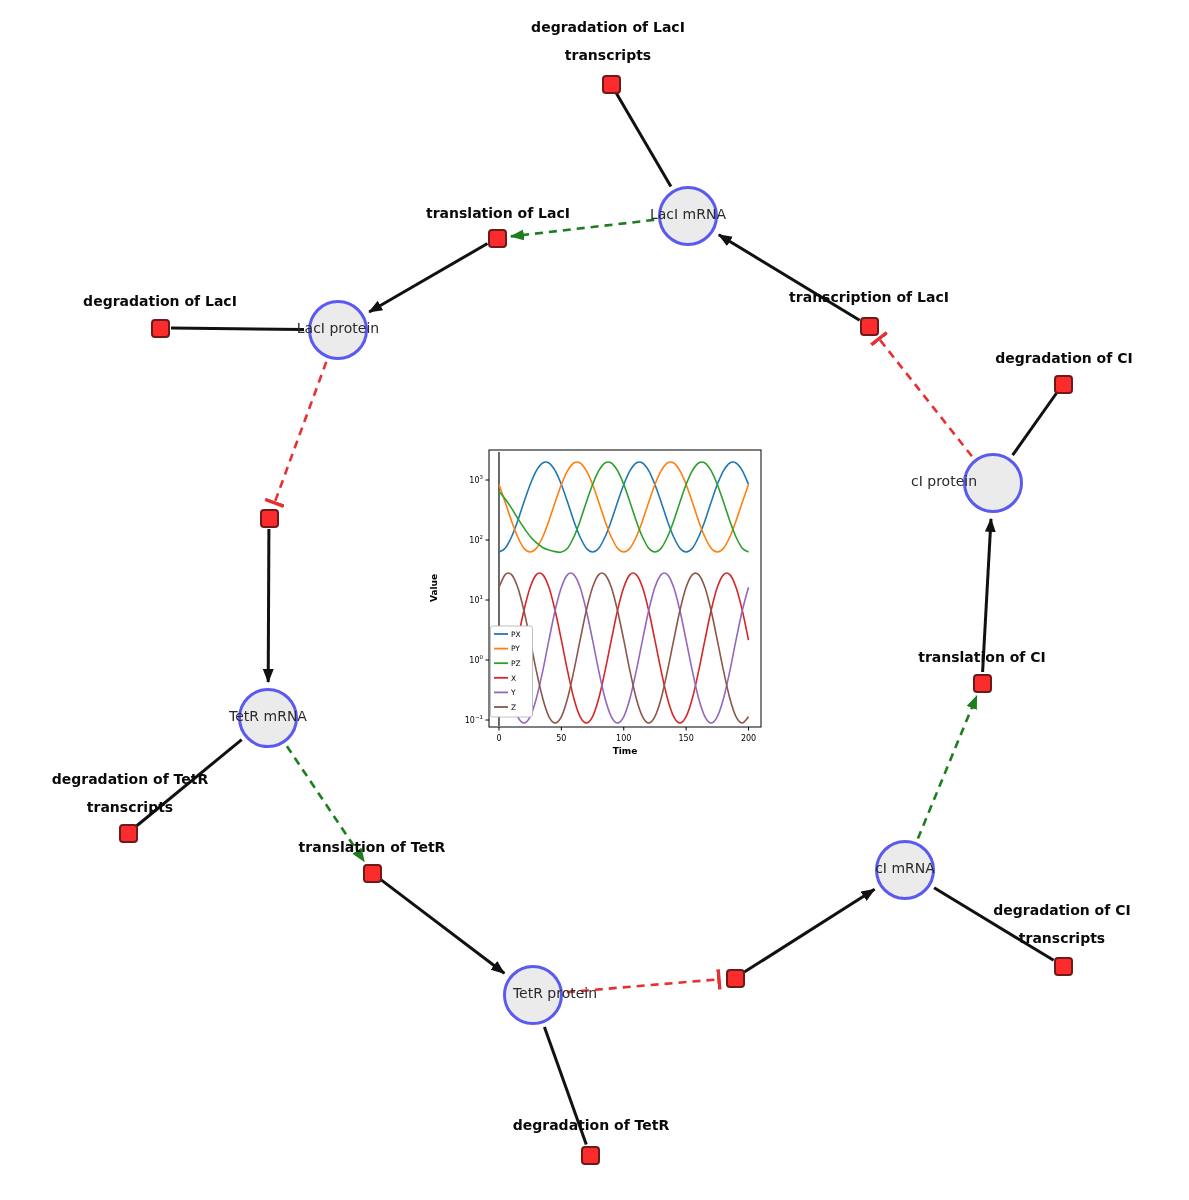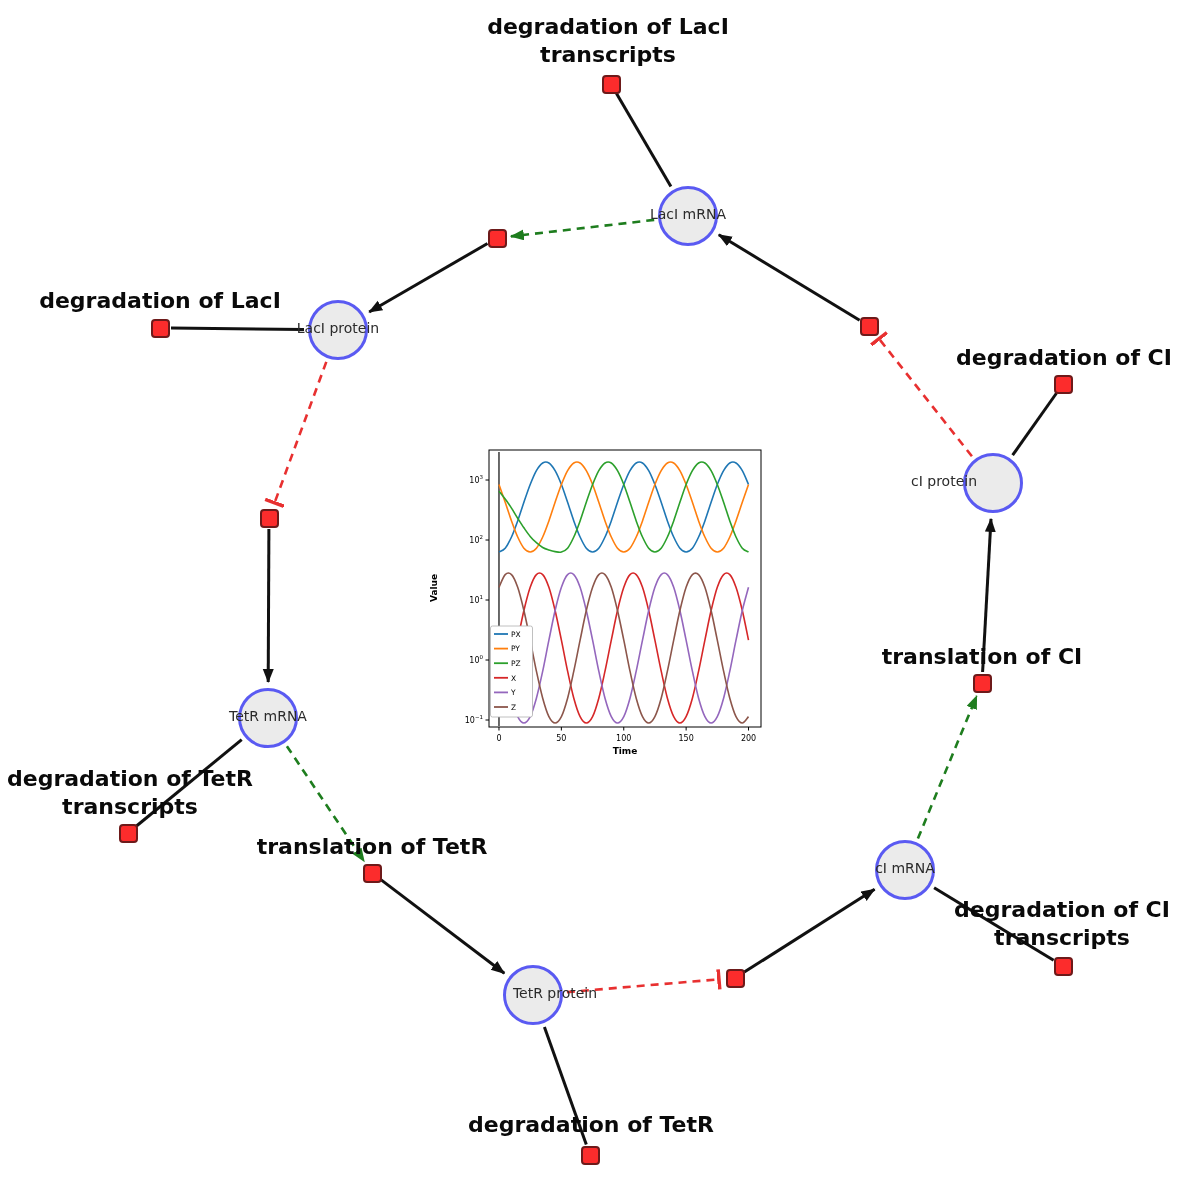--- a/index.html
+++ b/index.html
@@ -6,21 +6,21 @@
   #canvas{position:relative;width:1189px;height:1200px;background:#fff;overflow:hidden;
           font-family:"DejaVu Sans",sans-serif;}
   #edge-layer{position:absolute;left:0;top:0;z-index:1;}
   #node-layer{position:absolute;left:0;top:0;width:100%;height:100%;z-index:2;}
   .species-node{position:absolute;width:60px;height:60px;border-radius:50%;
                 background:#ebebeb;border:3.5px solid #5a5af2;box-sizing:border-box;}
   .reaction-node{position:absolute;width:19px;height:19px;border-radius:4px;
                  background:#fc2c2c;border:2.5px solid #6d1a1a;box-sizing:border-box;}
   .species-label{position:absolute;transform:translate(-50%,-50%);font-size:14px;
                  color:#2b2b2b;white-space:nowrap;z-index:3;}
-  .reaction-label{position:absolute;transform:translate(-50%,-50%);font-size:22px;
+  .reaction-label{position:absolute;transform:translate(-50%,-50%);font-size:14px;
                   font-weight:bold;color:#0a0a0a;white-space:nowrap;text-align:center;
                   line-height:28px;z-index:3;}
   #inset{position:absolute;left:425px;top:443px;width:345px;height:320px;z-index:4;}
   #chart-svg{display:block;}
 </style>
 </head>
 <body>
 
 <div id="canvas">
 
@@ -70,21 +70,27 @@
       <div class="species-node" style="left: 875px; top: 840px;"></div>
       <div class="species-label" style="left: 905px; top: 868px;">cI mRNA</div>
       <div class="species-node" style="left: 963px; top: 453px;"></div>
       <div class="species-label" style="left: 944px; top: 481px;">cI protein</div>
       <div class="reaction-node" style="left: 601.5px; top: 74.5px;"></div>
       <div class="reaction-label" style="left: 608px; top: 41px;">
         <div>degradation of LacI</div>
         <div>transcripts</div>
       </div>
       <div class="reaction-node" style="left: 487.5px; top: 228.5px;"></div>
+      <div class="reaction-label" style="left: 498px; top: 213px;">
+        <div>translation of LacI</div>
+      </div>
       <div class="reaction-node" style="left: 859.5px; top: 316.5px;"></div>
+      <div class="reaction-label" style="left: 869px; top: 297px;">
+        <div>transcription of LacI</div>
+      </div>
       <div class="reaction-node" style="left: 150.5px; top: 318.5px;"></div>
       <div class="reaction-label" style="left: 160px; top: 301px;">
         <div>degradation of LacI</div>
       </div>
       <div class="reaction-node" style="left: 1053.5px; top: 374.5px;"></div>
       <div class="reaction-label" style="left: 1064px; top: 358px;">
         <div>degradation of CI</div>
       </div>
       <div class="reaction-node" style="left: 259.5px; top: 508.5px;"></div>
       <div class="reaction-node" style="left: 972.5px; top: 673.5px;"></div>

